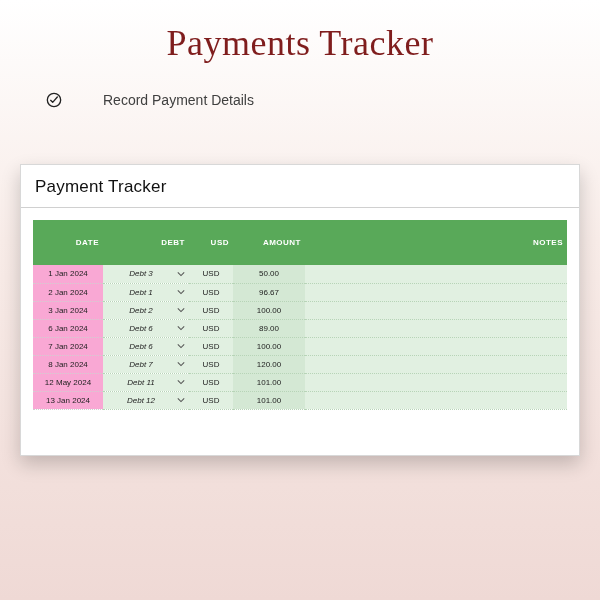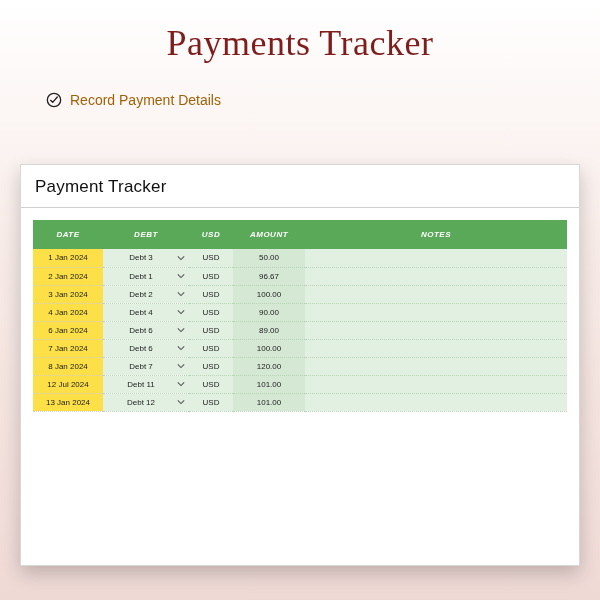--- a/index.html
+++ b/index.html
@@ -31,33 +31,34 @@
   }
   .check-icon {
     width: 16px; height: 16px;
     flex: 0 0 16px;
     display: inline-flex;
     align-items: center; justify-content: center;
   }
   .check-icon svg { width: 16px; height: 16px; }
   .intro-title {
     font-size: 14px;
-    color: #a16207;
+    color: #404040;
+    margin-left: 33px;
   }
   .intro-desc {
     font-size: 9px;
     color: #333;
     padding-left: 24px;
   }
   .sheet-wrap {
     margin: 26px 20px 10px 20px;
     background: #fff;
     border: 1px solid #d8d8d8;
     box-shadow: 0 8px 18px rgba(0,0,0,0.20);
-    height: 402px;
+    height: 292px;
     overflow: hidden;
     font-family: Arial, Helvetica, sans-serif;
   }
   .sheet-title {
     font-size: 17px;
     font-weight: 400;
     color: #111;
     padding: 12px 14px 10px 14px;
     letter-spacing: 0.2px;
     font-family: 'Trebuchet MS', Arial, sans-serif;
@@ -75,41 +76,40 @@
     width: 100%;
     border-collapse: collapse;
     font-family: 'Trebuchet MS', Arial, sans-serif;
   }
   .tracker thead th {
     background: #59a959;
     color: #fff;
     font-size: 8px;
     font-weight: 700;
     letter-spacing: 0.5px;
-    text-align: center;
-    padding: 10px 4px;
-    font-style: italic;
+    text-align: right;
+    padding: 18px 4px;
   }
   .tracker thead th.th-date { width: 70px; }
   .tracker thead th.th-debt { width: 86px; }
   .tracker thead th.th-usd  { width: 44px; }
   .tracker thead th.th-amount { width: 72px; }
   .tracker thead th.th-notes { }
   .tracker tbody td {
     font-size: 8px;
     color: #222;
     text-align: center;
     padding: 0 4px;
     height: 18px;
     border-bottom: 1px dotted #b7d4b7;
     background: #e1f0e1;
     white-space: nowrap;
   }
-  .tracker tbody td.cell-date { background: #fde047; border-bottom: 1px dotted #d0d0d0; }
-  .tracker tbody td.cell-debt { position: relative; padding-right: 14px; }
+  .tracker tbody td.cell-date { background: #f9a8d4; border-bottom: 1px dotted #d0d0d0; }
+  .tracker tbody td.cell-debt { position: relative; padding-right: 14px; font-style: italic; }
   .tracker tbody td.cell-usd  { }
   .tracker tbody td.cell-amount { background: #d4e8d4; }
   .tracker tbody td.cell-notes { background: #e1f0e1; }
   .chevron {
     position: absolute;
     right: 4px; top: 50%;
     transform: translateY(-50%);
     width: 8px; height: 8px;
     display: inline-flex;
     align-items: center; justify-content: center;
@@ -176,31 +176,20 @@
             <td class="cell-debt"><span>Debt 2</span><span class="chevron">
                 <svg viewBox="0 0 10 10">
                   <path d="M1 3 L5 7 L9 3" fill="none" stroke="#555" stroke-width="1.3"></path>
                 </svg>
               </span></td>
             <td class="cell-usd">USD</td>
             <td class="cell-amount">100.00</td>
             <td class="cell-notes"></td>
           </tr>
           <tr>
-            <td class="cell-date">4 Jan 2024</td>
-            <td class="cell-debt"><span>Debt 4</span><span class="chevron">
-                <svg viewBox="0 0 10 10">
-                  <path d="M1 3 L5 7 L9 3" fill="none" stroke="#555" stroke-width="1.3"></path>
-                </svg>
-              </span></td>
-            <td class="cell-usd">USD</td>
-            <td class="cell-amount">90.00</td>
-            <td class="cell-notes"></td>
-          </tr>
-          <tr>
             <td class="cell-date">6 Jan 2024</td>
             <td class="cell-debt"><span>Debt 6</span><span class="chevron">
                 <svg viewBox="0 0 10 10">
                   <path d="M1 3 L5 7 L9 3" fill="none" stroke="#555" stroke-width="1.3"></path>
                 </svg>
               </span></td>
             <td class="cell-usd">USD</td>
             <td class="cell-amount">89.00</td>
             <td class="cell-notes"></td>
           </tr>
@@ -220,21 +209,21 @@
             <td class="cell-debt"><span>Debt 7</span><span class="chevron">
                 <svg viewBox="0 0 10 10">
                   <path d="M1 3 L5 7 L9 3" fill="none" stroke="#555" stroke-width="1.3"></path>
                 </svg>
               </span></td>
             <td class="cell-usd">USD</td>
             <td class="cell-amount">120.00</td>
             <td class="cell-notes"></td>
           </tr>
           <tr>
-            <td class="cell-date">12 Jul 2024</td>
+            <td class="cell-date">12 May 2024</td>
             <td class="cell-debt"><span>Debt 11</span><span class="chevron">
                 <svg viewBox="0 0 10 10">
                   <path d="M1 3 L5 7 L9 3" fill="none" stroke="#555" stroke-width="1.3"></path>
                 </svg>
               </span></td>
             <td class="cell-usd">USD</td>
             <td class="cell-amount">101.00</td>
             <td class="cell-notes"></td>
           </tr>
           <tr>

